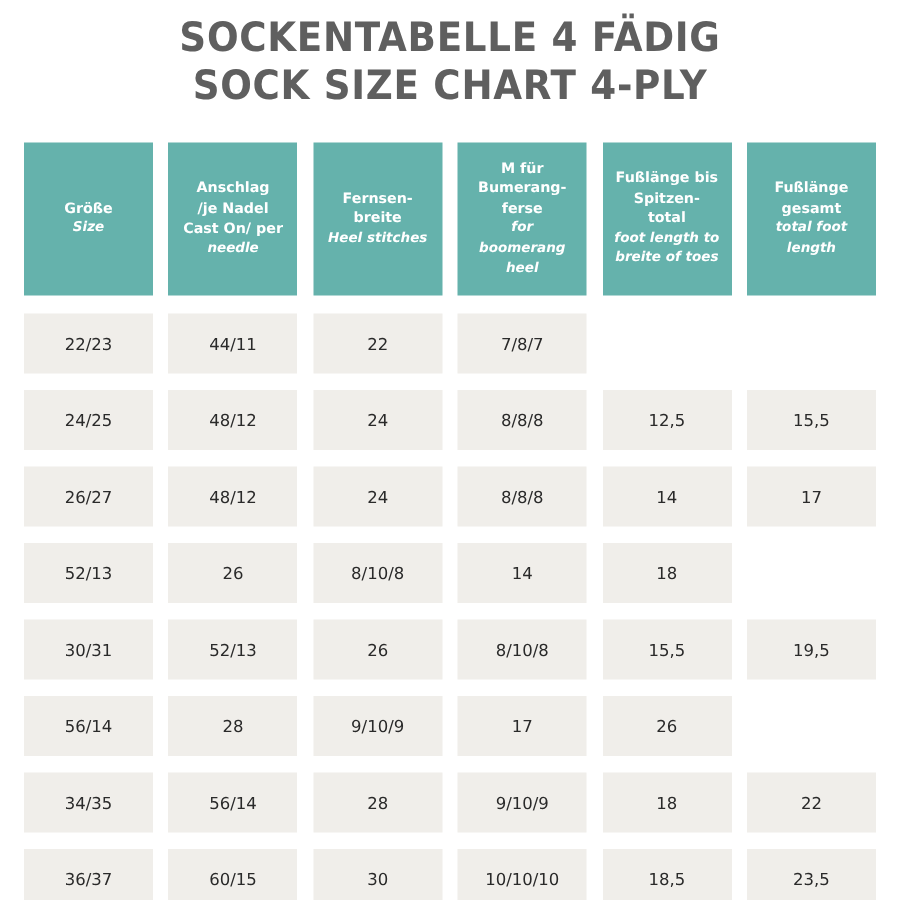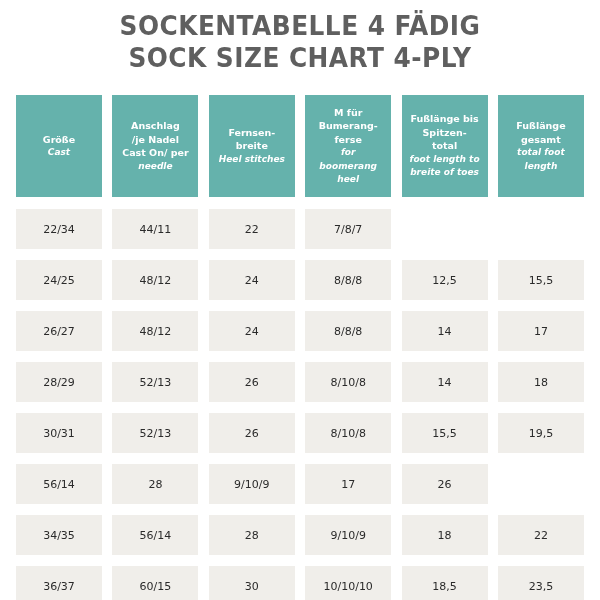--- a/index.html
+++ b/index.html
@@ -83,21 +83,21 @@
 
 <div class="title">
   <span class="line">Sockentabelle 4 Fädig</span>
   <span class="line">Sock Size Chart 4-Ply</span>
 </div>
 
 <div class="grid">
   <div class="hdr-row">
     <div class="hdr-cell">
       <span class="de">Größe</span>
-      <span class="en">Cast</span>
+      <span class="en">Size</span>
     </div>
     <div class="hdr-cell">
       <span class="de">Anschlag
 /je Nadel
 Cast On/ per</span>
       <span class="en">needle</span>
     </div>
     <div class="hdr-cell">
       <span class="de">Fernsen-
 breite</span>
@@ -121,21 +121,21 @@
     <div class="hdr-cell">
       <span class="de">Fußlänge
 gesamt</span>
       <span class="en">total foot
 length</span>
     </div>
   </div>
 
   <div class="rows" id="rows">
       <div class="data-row">
-        <div class="data-cell">22/34</div>
+        <div class="data-cell">22/23</div>
         <div class="data-cell">44/11</div>
         <div class="data-cell">22</div>
         <div class="data-cell">7/8/7</div>
       </div>
       <div class="data-row">
         <div class="data-cell">24/25</div>
         <div class="data-cell">48/12</div>
         <div class="data-cell">24</div>
         <div class="data-cell">8/8/8</div>
         <div class="data-cell">12,5</div>
@@ -143,21 +143,20 @@
       </div>
       <div class="data-row">
         <div class="data-cell">26/27</div>
         <div class="data-cell">48/12</div>
         <div class="data-cell">24</div>
         <div class="data-cell">8/8/8</div>
         <div class="data-cell">14</div>
         <div class="data-cell">17</div>
       </div>
       <div class="data-row">
-        <div class="data-cell">28/29</div>
         <div class="data-cell">52/13</div>
         <div class="data-cell">26</div>
         <div class="data-cell">8/10/8</div>
         <div class="data-cell">14</div>
         <div class="data-cell">18</div>
       </div>
       <div class="data-row">
         <div class="data-cell">30/31</div>
         <div class="data-cell">52/13</div>
         <div class="data-cell">26</div>

